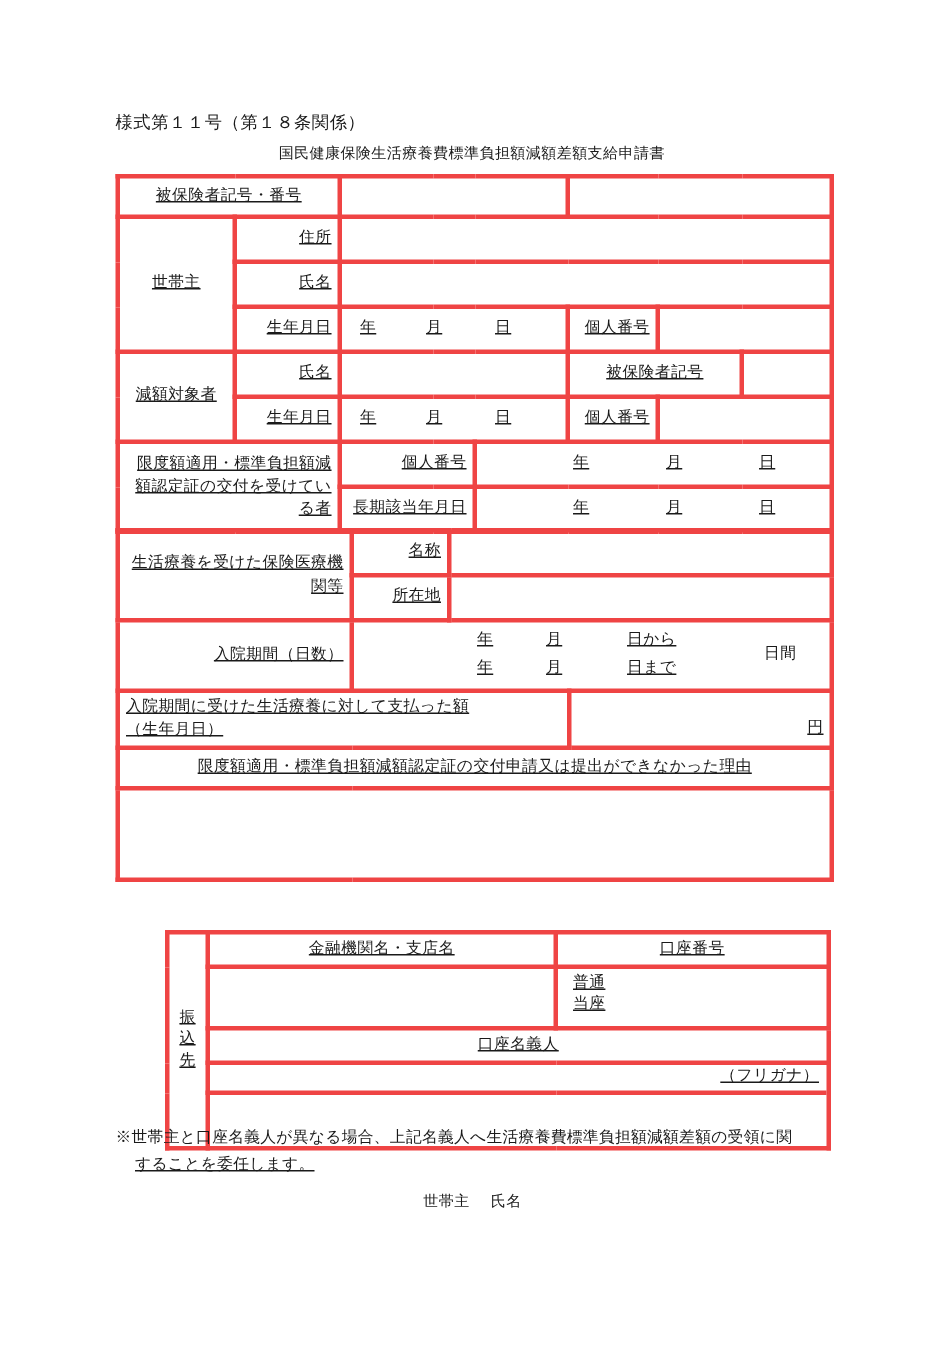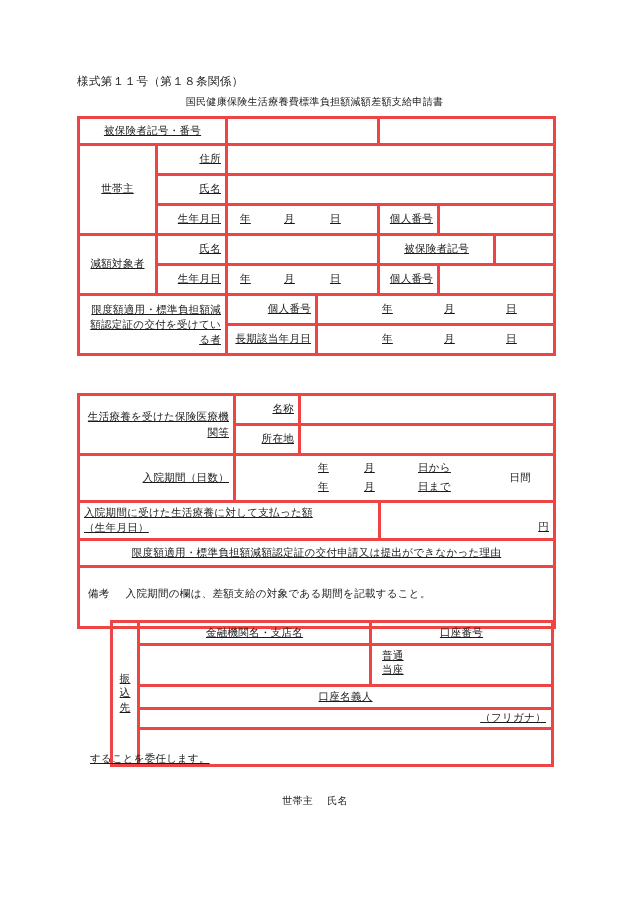--- a/index.html
+++ b/index.html
@@ -82,21 +82,21 @@
   .date-line-wide {
     display: flex;
     align-items: center;
     padding-left: 60px;
   }
   .date-line-wide .dl-y { width: 62px; }
   .date-line-wide .dl-m { width: 62px; }
   .date-line-wide .dl-d { width: 30px; }
 
   
-  #table2 { left: 77px; top: 352px; width: 476px; margin-top: 41px; }
+  #table2 { left: 77px; top: 352px; width: 476px; }
 
   .stay-cell {
     position: relative;
     height: 44px;
   }
   .stay-rows {
     display: flex;
     flex-direction: column;
     justify-content: center;
     height: 100%;
@@ -318,23 +318,20 @@
     <tr>
       <td class="c" colspan="4" style="height:24px">限度額適用・標準負担額減額認定証の交付申請又は提出ができなかった理由</td>
     </tr>
 
     <tr>
       <td class="blank reason-body" colspan="4"></td>
     </tr>
   </tbody>
     </table>
 
-  <div class="remarks">
-    <span>備考</span><span class="rm-gap"></span><span>入院期間の欄は、差額支給の対象である期間を記載すること。</span>
-  </div>
 
   <table class="frm" id="table3">
     <colgroup>
       <col style="width:27px">
       <col style="width:232px">
       <col style="width:182px">
     </colgroup>
 
     <tbody>
         <tr>
@@ -363,20 +360,21 @@
       </td>
     </tr>
 
     <tr>
       <td class="blank" colspan="2" style="height:34px"></td>
     </tr>
   </tbody>
     </table>
 
   <div class="footnote">
+    <div class="ln1">※世帯主と口座名義人が異なる場合、上記名義人へ生活療養費標準負担額減額差額の受領に関</div>
     <div class="ln2">することを委任します。</div>
   </div>
 
   <div class="signature">
     <span>世帯主</span><span class="sig-gap"></span><span>氏名</span>
   </div>
 
 </div>
 
 </body></html>

